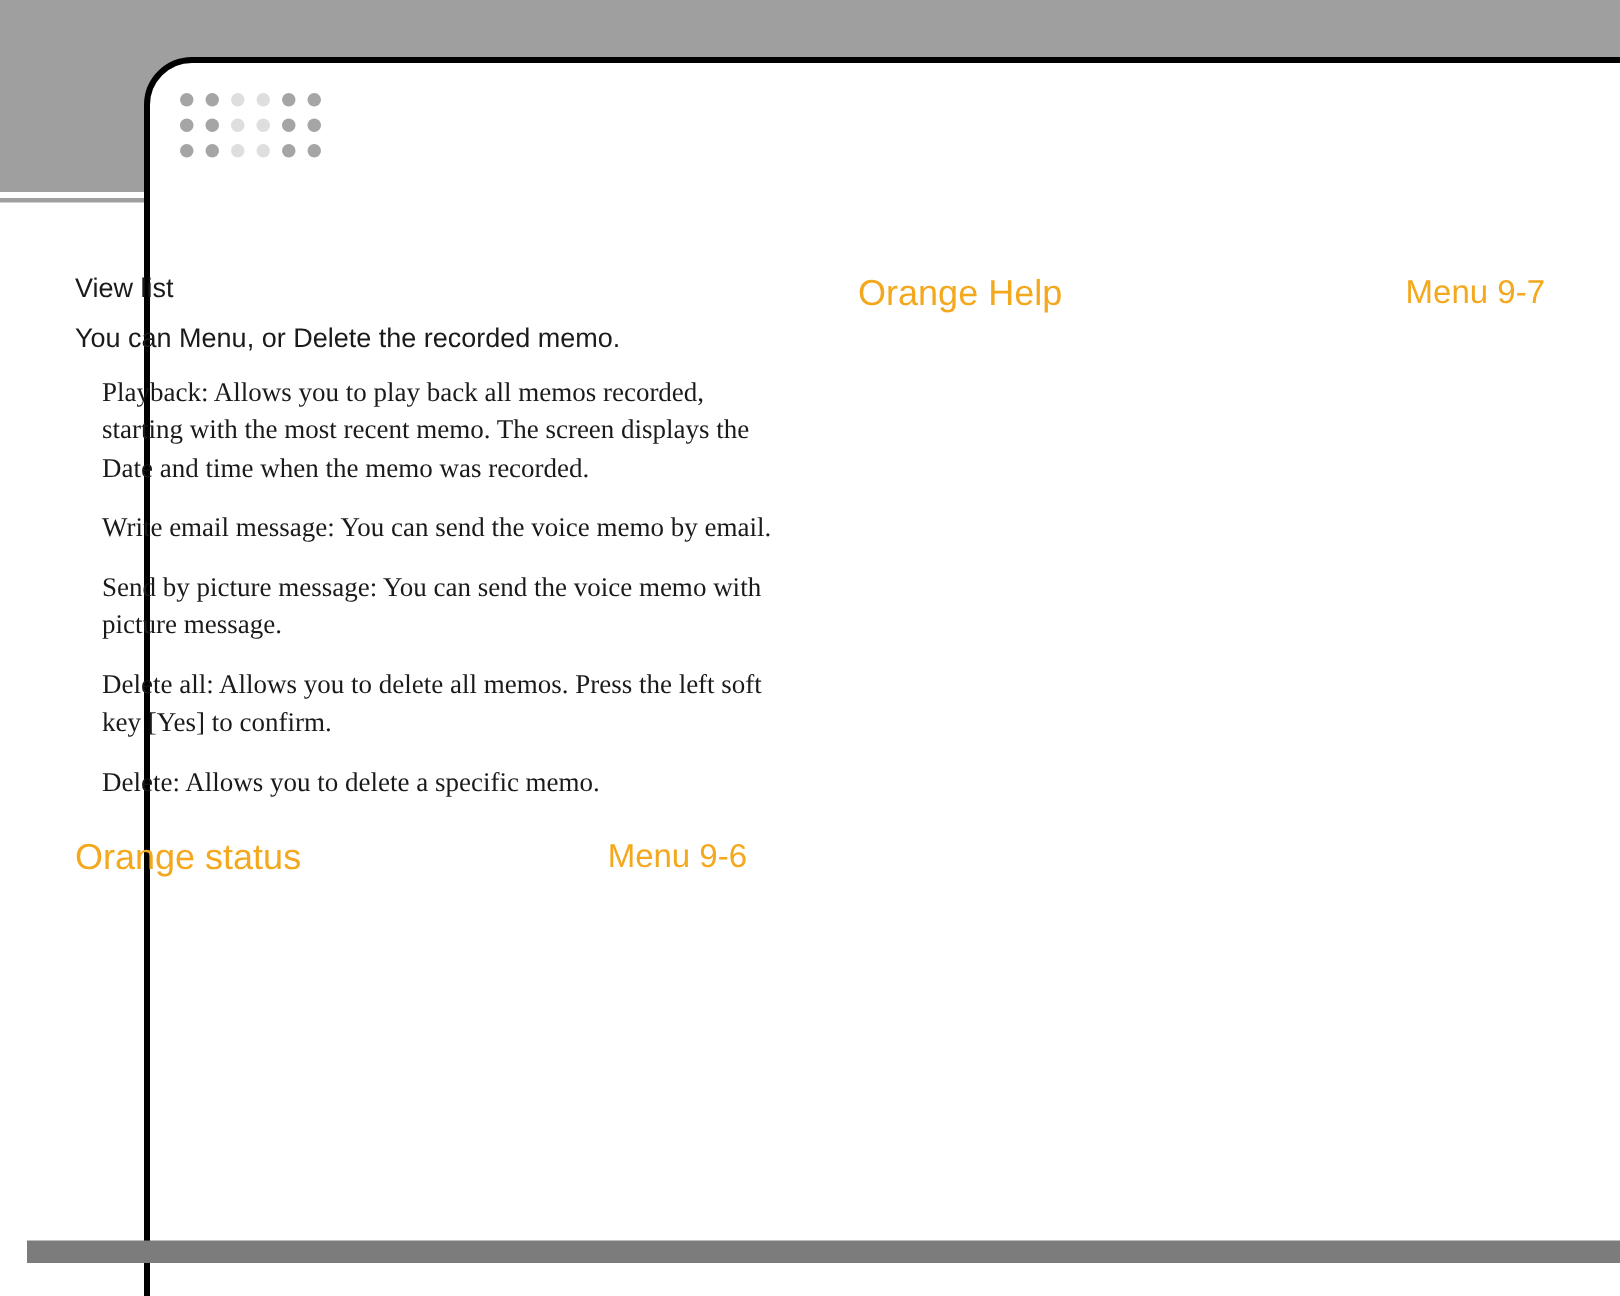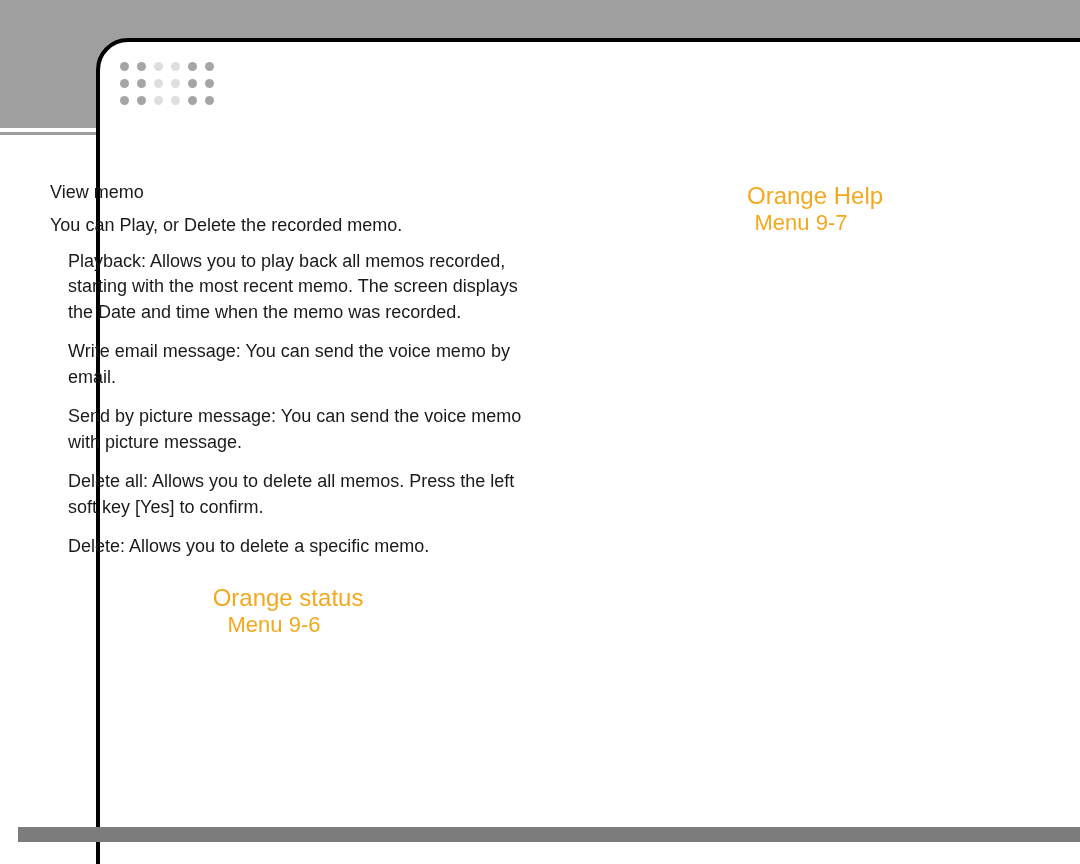--- a/index.html
+++ b/index.html
@@ -64,34 +64,33 @@
     font-size: 18px;
     color: #1a1a1a;
     margin-bottom: 10px;
   }
   .para {
     font-size: 18px;
     color: #1a1a1a;
     line-height: 1.42;
     margin-bottom: 10px;
   }
-  .bullet-block { padding-left: 18px; }
+  .bullet-block { padding-left: 18px; font-family: Liberation Serif, serif; }
   .bullet {
     font-size: 18px;
     color: #1a1a1a;
     line-height: 1.42;
     margin-bottom: 14px;
   }
   .section-row {
     display: flex;
     justify-content: space-between;
-    align-items: center;
+    align-items: flex-start;
     margin-top: 24px;
     margin-bottom: 10px;
-    flex-direction: column;
   }
   .section-title {
     font-size: 24px;
     color: #f3a81d;
     font-weight: 400;
   }
   .menu-label {
     font-size: 22px;
     color: #f3a81d;
     padding-right: 28px;
@@ -132,22 +131,22 @@
     <span class="dot" style="background:#a5a5a5"></span>
     <span class="dot" style="background:#a5a5a5"></span>
     <span class="dot" style="background:#dedede"></span>
     <span class="dot" style="background:#dedede"></span>
     <span class="dot" style="background:#a5a5a5"></span>
     <span class="dot" style="background:#a5a5a5"></span>
   </div>
 
   <div class="content">
     <div class="col">
-      <p class="subhead">View memo</p>
-      <p class="para">You can Play, or Delete the recorded memo.</p>
+      <p class="subhead">View list</p>
+      <p class="para">You can Menu, or Delete the recorded memo.</p>
       <div class="bullet-block">
         <p class="bullet">Playback: Allows you to play back all memos recorded, starting with the most recent memo. The screen displays the Date and time when the memo was recorded.</p>
         <p class="bullet">Write email message: You can send the voice memo by email.</p>
         <p class="bullet">Send by picture message: You can send the voice memo with picture message.</p>
         <p class="bullet">Delete all: Allows you to delete all memos. Press the left soft key [Yes] to confirm.</p>
         <p class="bullet">Delete: Allows you to delete a specific memo.</p>
       </div>
 
       <div class="section-row">
         <span class="section-title">Orange status</span>

